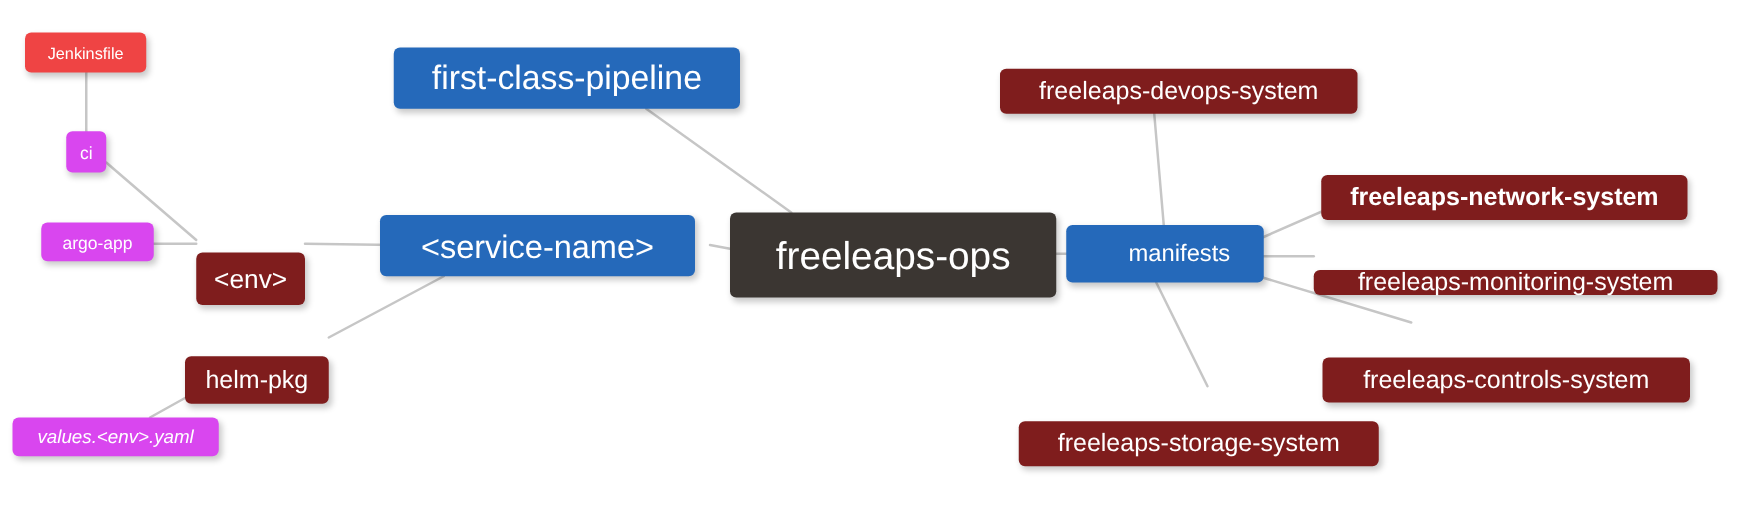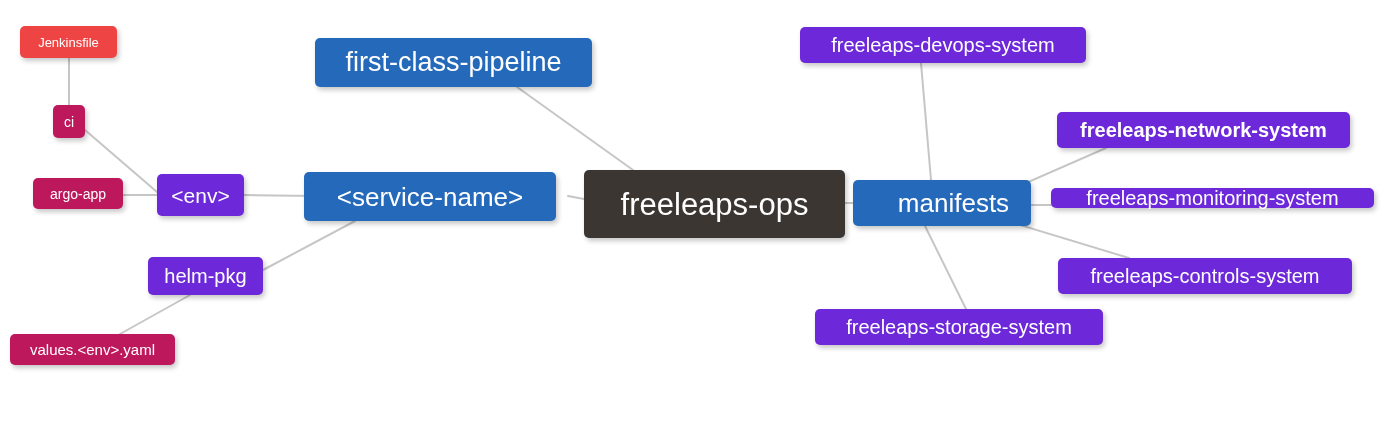--- a/index.html
+++ b/index.html
@@ -41,23 +41,23 @@
     user-select: none;
     padding: 0 10px;
   }
   .node-label {
     display: block;
     white-space: nowrap;
   }
   
   .c-root   { background: #3b3632; }
   .c-blue   { background: #2569ba; align-items: center; }
-  .c-green  { background: #6d28d9; }
+  .c-green  { background: #7f1d1d; margin-top: 28px; }
   .c-orange { background: #ef4444; }
-  .c-red    { background: #be185d; justify-content: center; }
+  .c-red    { background: #d946ef; justify-content: center; }
 </style>
 </head>
 <body>
 
 <div id="canvas">
   <svg id="edge-layer" viewBox="0 0 1390 421">
       <line x1="69" y1="58" x2="69" y2="105" stroke="#c6c6c6" stroke-width="2" stroke-linecap="round"></line>
       <line x1="85" y1="130" x2="157" y2="192" stroke="#c6c6c6" stroke-width="2" stroke-linecap="round"></line>
       <line x1="123" y1="195" x2="157" y2="195" stroke="#c6c6c6" stroke-width="2" stroke-linecap="round"></line>
       <line x1="244" y1="195" x2="316" y2="196" stroke="#c6c6c6" stroke-width="2" stroke-linecap="round"></line>
@@ -81,33 +81,33 @@
       </div>
       <div class="node c-red" style="left: 33px; top: 178px; width: 90px; height: 31px; font-size: 14px;">
         <span class="node-label">argo-app</span>
       </div>
       <div class="node c-green" style="left: 157px; top: 174px; width: 87px; height: 42px; font-size: 21px;">
         <span class="node-label">&lt;env&gt;</span>
       </div>
       <div class="node c-green" style="left: 148px; top: 257px; width: 115px; height: 38px; font-size: 20px;">
         <span class="node-label">helm-pkg</span>
       </div>
-      <div class="node c-red" style="left: 10px; top: 334px; width: 165px; height: 31px; font-size: 15px;">
+      <div class="node c-red" style="left: 10px; top: 334px; width: 165px; height: 31px; font-size: 15px; font-style: italic;">
         <span class="node-label">values.&lt;env&gt;.yaml</span>
       </div>
       <div class="node c-blue" style="left: 315px; top: 38px; width: 277px; height: 49px; font-size: 27px;">
         <span class="node-label">first-class-pipeline</span>
       </div>
       <div class="node c-blue" style="left: 304px; top: 172px; width: 252px; height: 49px; font-size: 26px;">
         <span class="node-label">&lt;service-name&gt;</span>
       </div>
       <div class="node c-root" style="left: 584px; top: 170px; width: 261px; height: 68px; font-size: 31px; text-align: right;">
         <span class="node-label">freeleaps-ops</span>
       </div>
-      <div class="node c-blue" style="left: 853px; top: 180px; width: 178px; height: 46px; font-size: 26px; padding-left: 33px;">
+      <div class="node c-blue" style="left: 853px; top: 180px; width: 158px; height: 46px; font-size: 19px; padding-left: 33px;">
         <span class="node-label">manifests</span>
       </div>
       <div class="node c-green" style="left: 800px; top: 27px; width: 286px; height: 36px; font-size: 20px;">
         <span class="node-label">freeleaps-devops-system</span>
       </div>
       <div class="node c-green" style="left: 1057px; top: 112px; width: 293px; height: 36px; font-size: 20px; font-weight: bold;">
         <span class="node-label">freeleaps-network-system</span>
       </div>
       <div class="node c-green" style="left: 1051px; top: 188px; width: 323px; height: 20px; font-size: 20px;">
         <span class="node-label">freeleaps-monitoring-system</span>

